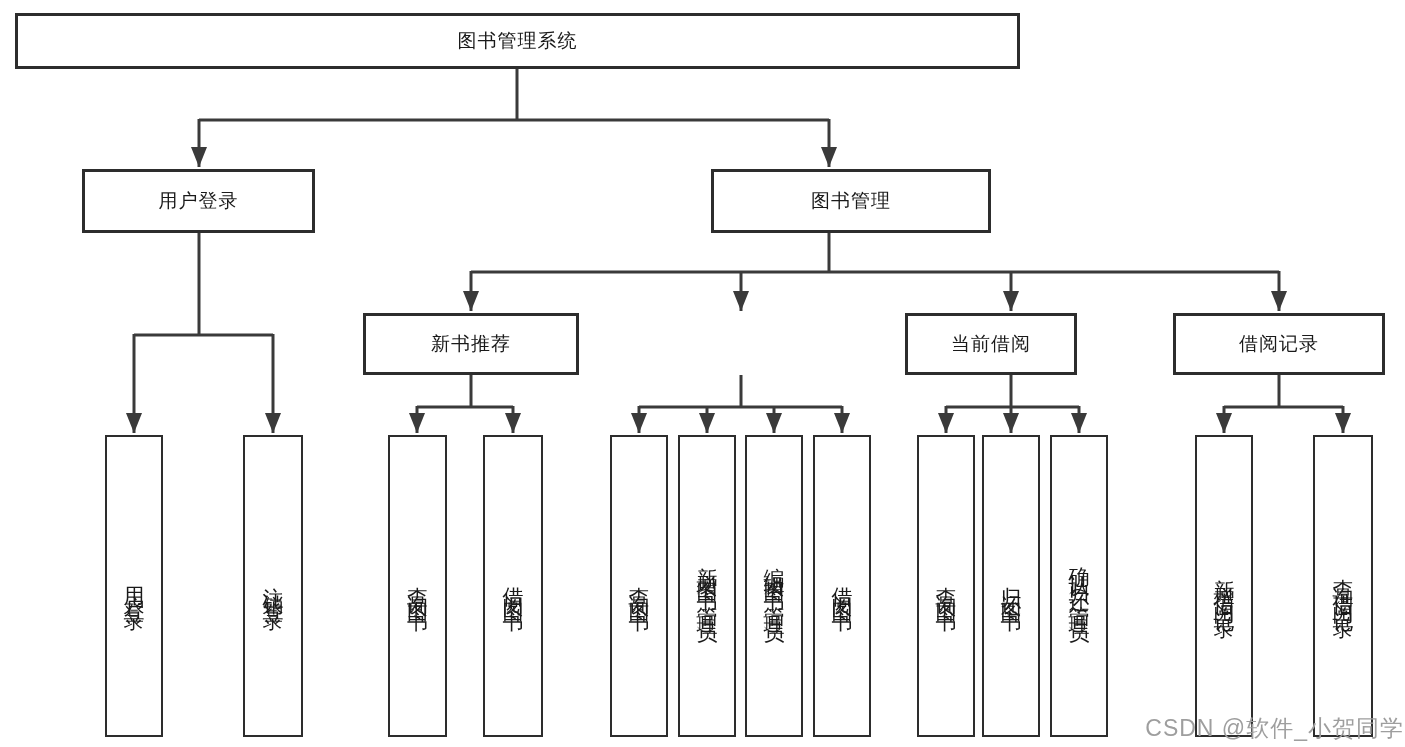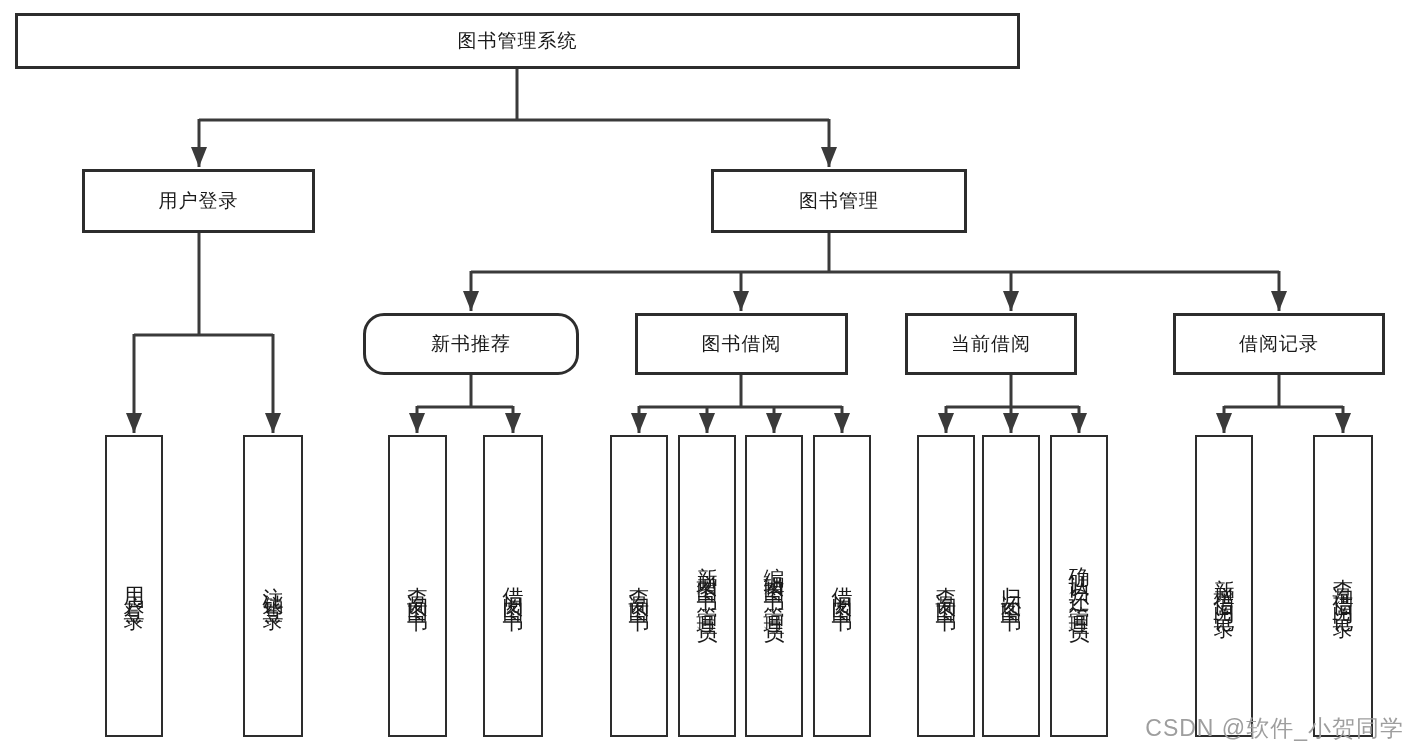--- a/index.html
+++ b/index.html
@@ -77,24 +77,23 @@
     <line class="wire" x1="1079" y1="406" x2="1079" y2="433" marker-end="url(#arw)"></line>
 
     <path class="wire" d="M1279,375 V407 M1224,407 H1343"></path>
     <line class="wire" x1="1224" y1="406" x2="1224" y2="433" marker-end="url(#arw)"></line>
     <line class="wire" x1="1343" y1="406" x2="1343" y2="433" marker-end="url(#arw)"></line>
   </svg>
 
   <div class="node" style="left:15px;top:13px;width:1005px;height:56px;">图书管理系统</div>
 
   <div class="node" style="left:82px;top:169px;width:233px;height:64px;">用户登录</div>
-  <div class="node" style="left:711px;top:169px;width:256px;height:64px;">图书管理</div>
+  <div class="node" style="left:711px;top:169px;width:280px;height:64px;">图书管理</div>
 
-  <div class="node" style="left:363px;top:313px;width:216px;height:62px;border-radius:21px;">新书推荐</div>
-  <div class="node" style="left:635px;top:313px;width:213px;height:62px;">图书借阅</div>
+  <div class="node" style="left:363px;top:313px;width:216px;height:62px;">新书推荐</div>
   <div class="node" style="left:905px;top:313px;width:172px;height:62px;">当前借阅</div>
   <div class="node" style="left:1173px;top:313px;width:212px;height:62px;">借阅记录</div>
 
   <div class="node leaf" style="left:105px;top:435px;width:58px;height:302px;">
     <span class="vtext">用户登录</span>
   </div>
   <div class="node leaf" style="left:243px;top:435px;width:60px;height:302px;">
     <span class="vtext">注销登录</span>
   </div>
 

